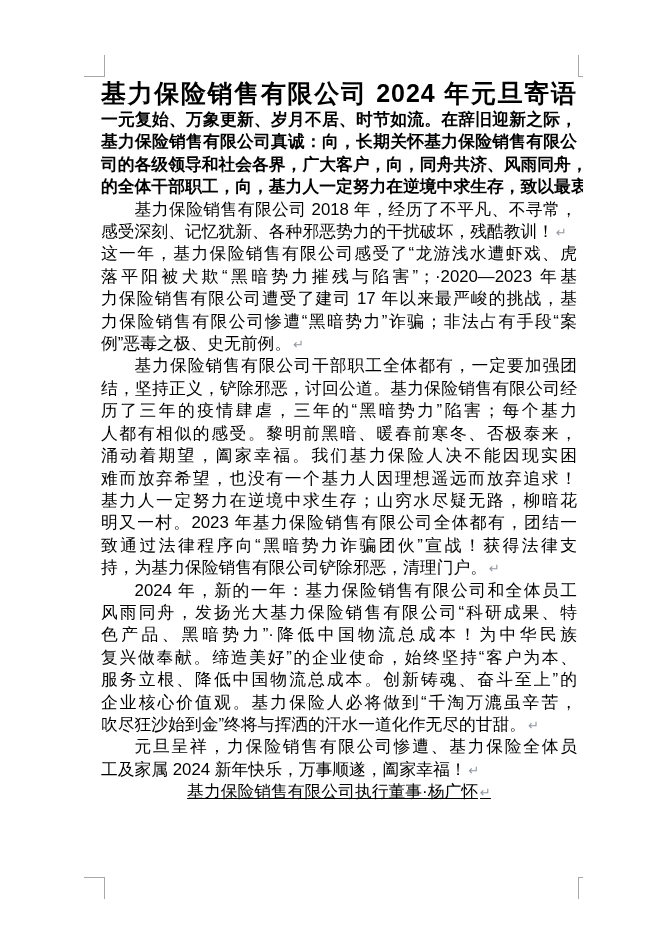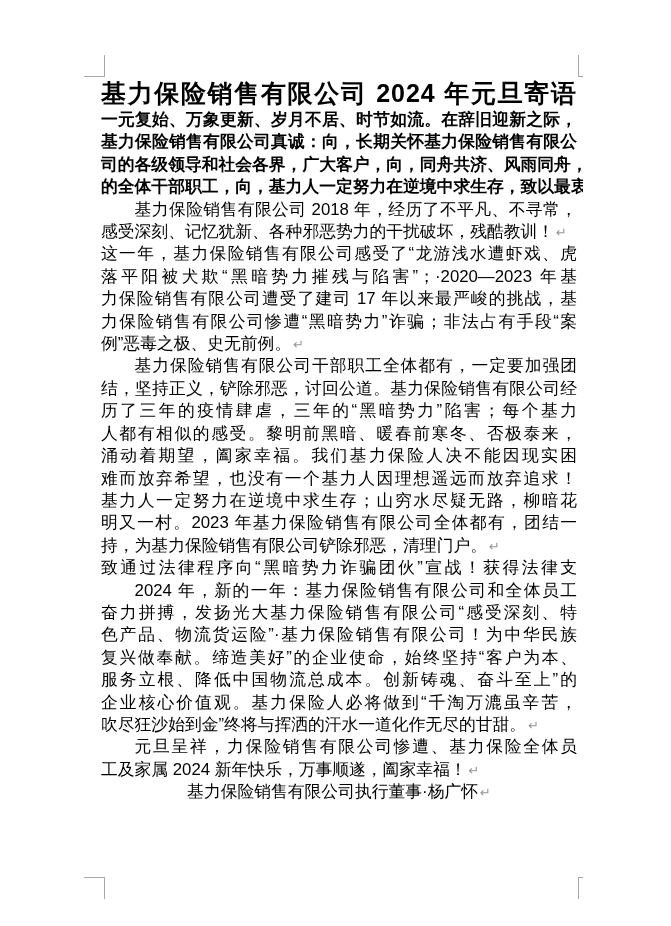--- a/index.html
+++ b/index.html
@@ -32,21 +32,21 @@
     white-space:nowrap;position:relative;
     letter-spacing:1px;
   }
   .line{
     font-size:16.8px;
     line-height:22.42px;height:22.42px;
     text-align:justify;text-align-last:justify;
     white-space:nowrap;
   }
   .line.last{text-align-last:left;}
-  .line.center{text-align:center;text-align-last:center;}
+  .line.center{text-align:center;text-align-last:center;text-decoration:underline;}
   .line.indent{text-indent:33.6px;}
   .bold-body{font-weight:bold;}
   .b{font-weight:bold;}
   .pilcrow{
     color:#8f969e;font-size:13px;font-weight:normal;
     font-family:"DejaVu Sans",sans-serif;
     margin-left:2px;letter-spacing:0;
   }
   .title-pilcrow{position:absolute;right:-17px;bottom:4px;}
 </style>
@@ -78,25 +78,25 @@
         <div class="line body">力保险销售有限公司惨遭“黑暗势力”诈骗；非法占有手段“案</div>
         <div class="line body last">例”恶毒之极、史无前例。<span class="pilcrow">↵</span></div>
         <div class="line body indent">基力保险销售有限公司干部职工全体都有，一定要加强团</div>
         <div class="line body">结，坚持正义，铲除邪恶，讨回公道。基力保险销售有限公司经</div>
         <div class="line body">历了三年的疫情肆虐，三年的“黑暗势力”陷害；每个基力</div>
         <div class="line body">人都有相似的感受。黎明前黑暗、暖春前寒冬、否极泰来，</div>
         <div class="line body">涌动着期望，阖家幸福。我们基力保险人决不能因现实困</div>
         <div class="line body">难而放弃希望，也没有一个基力人因理想遥远而放弃追求！</div>
         <div class="line body">基力人一定努力在逆境中求生存；山穷水尽疑无路，柳暗花</div>
         <div class="line body">明又一村。2023 年基力保险销售有限公司全体都有，团结一</div>
+        <div class="line body">致通过法律程序向“黑暗势力诈骗团伙”宣战！获得法律支</div>
         <div class="line body last">持，为基力保险销售有限公司铲除邪恶，清理门户。<span class="pilcrow">↵</span></div>
-        <div class="line body">致通过法律程序向“黑暗势力诈骗团伙”宣战！获得法律支</div>
         <div class="line body indent">2024 年，新的一年：基力保险销售有限公司和全体员工</div>
-        <div class="line body">奋力拼搏，发扬光大基力保险销售有限公司“感受深刻、特</div>
-        <div class="line body">色产品、物流货运险”·基力保险销售有限公司！为中华民族</div>
+        <div class="line body">风雨同舟，发扬光大基力保险销售有限公司“科研成果、特</div>
+        <div class="line body">色产品、黑暗势力”·降低中国物流总成本！为中华民族</div>
         <div class="line body">复兴做奉献。缔造美好”的企业使命，始终坚持“客户为本、</div>
         <div class="line body">服务立根、降低中国物流总成本。创新铸魂、奋斗至上”的</div>
         <div class="line body">企业核心价值观。基力保险人必将做到“千淘万漉虽辛苦，</div>
         <div class="line body last">吹尽狂沙始到金”终将与挥洒的汗水一道化作无尽的甘甜。<span class="pilcrow">↵</span></div>
         <div class="line body indent">元旦呈祥，力保险销售有限公司惨遭、基力保险全体员</div>
         <div class="line body last">工及家属 2024 新年快乐，万事顺遂，阖家幸福！<span class="pilcrow">↵</span></div>
         <div class="line body center last">基力保险销售有限公司执行董事·杨广怀<span class="pilcrow">↵</span></div>
       </div>
   </div>
 

